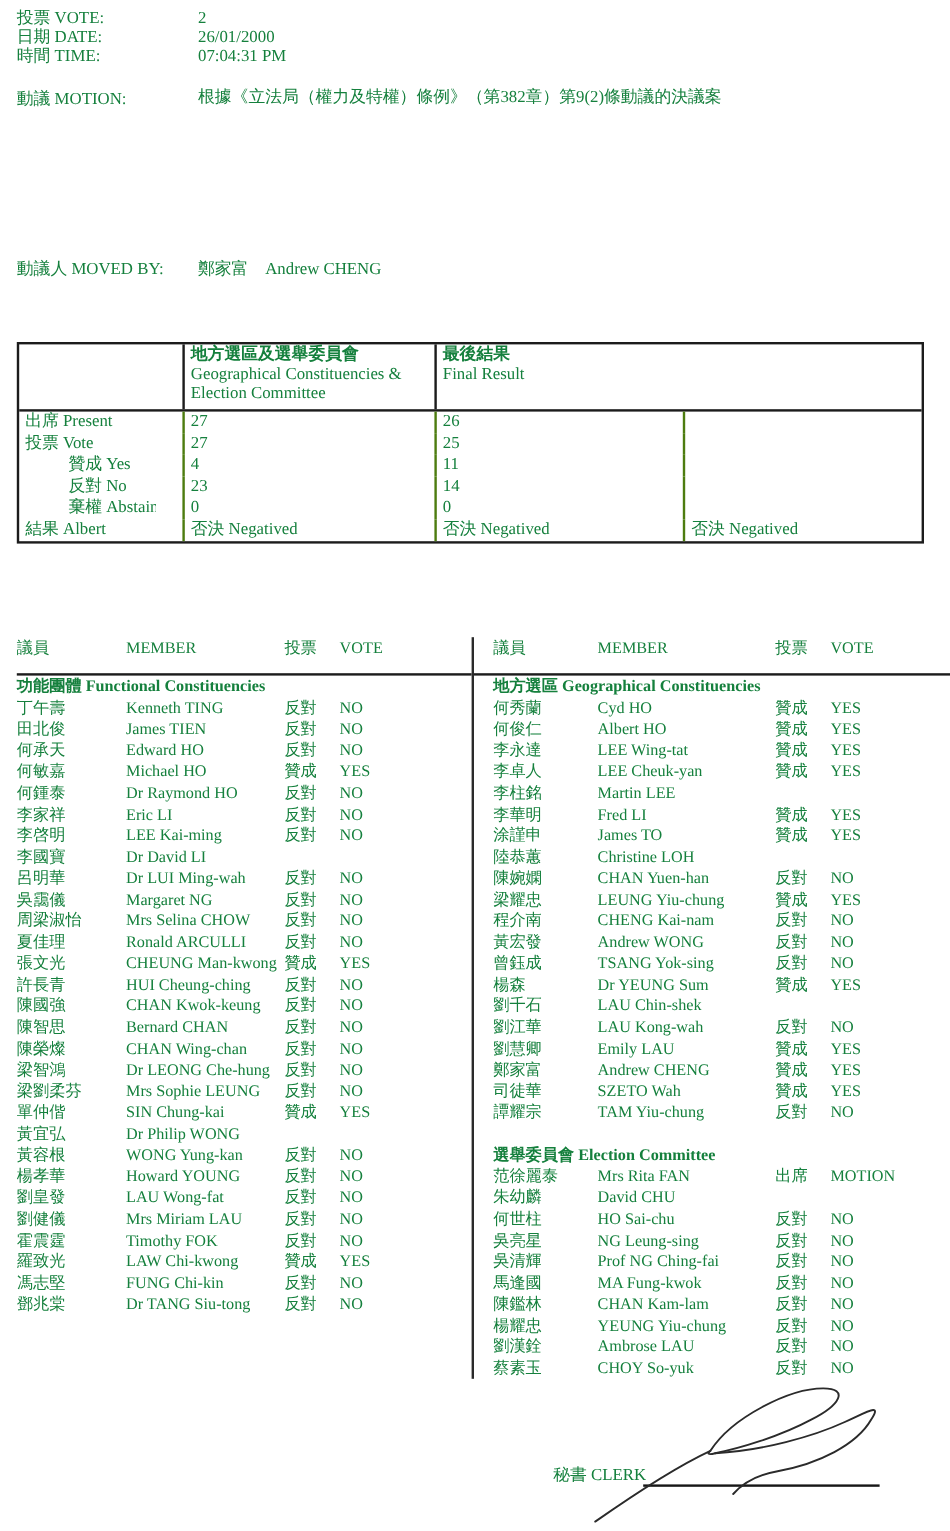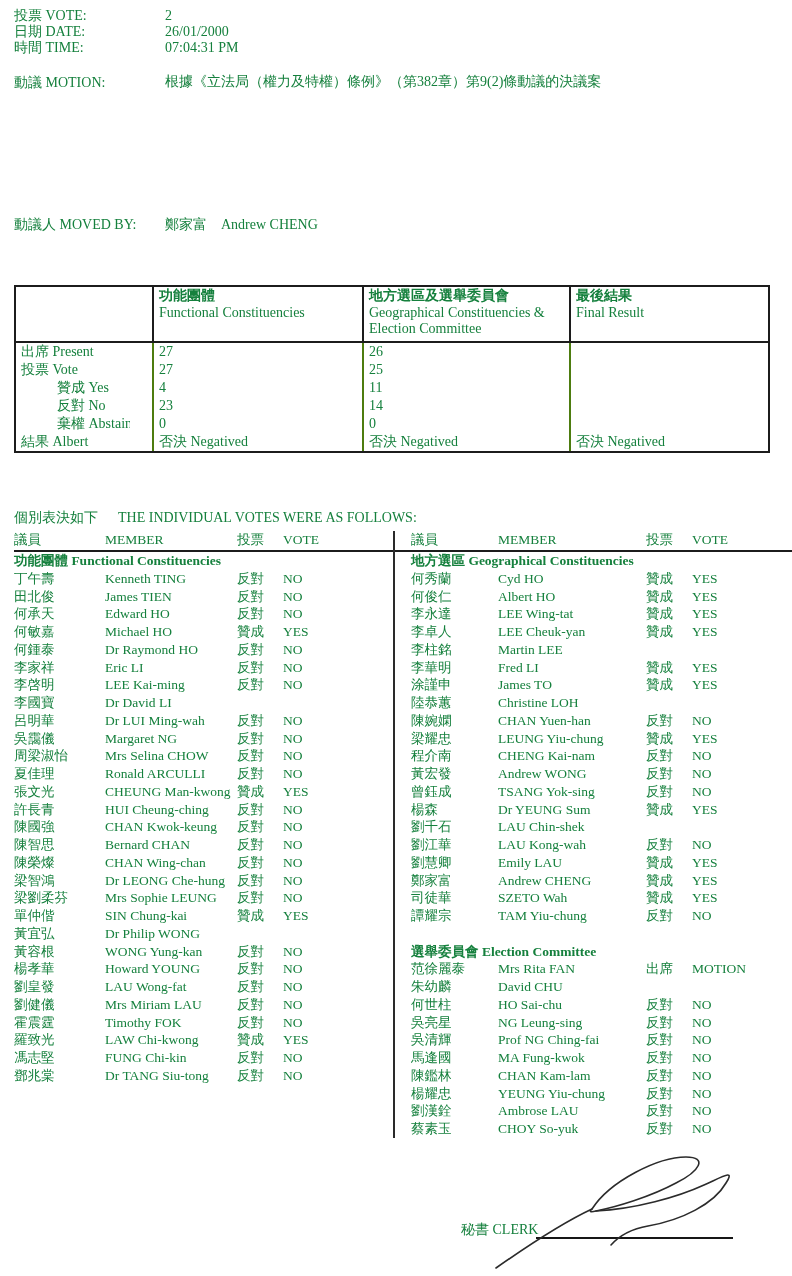--- a/index.html
+++ b/index.html
@@ -23,21 +23,21 @@
   .sumbody .scell{box-sizing:border-box;padding:0 22px 0 5px;}
   .sumbody .scell.bl{border-left:2px solid #4d7c0f;}
   .sline{line-height:18px;height:18px;white-space:nowrap;overflow:hidden;}
   .sline.ind{padding-left:36px;}
   
   .ivintro{position:absolute;left:14px;top:509px;line-height:17px;white-space:nowrap;}
   .ivintro .en{margin-left:20px;}
   .cols{position:absolute;left:14px;top:531px;width:778px;display:flex;align-items:flex-start;font-size:13.5px;}
   .colL{width:379px;flex:none;}
   .colR{flex:1;border-left:2px solid #2a2a2a;padding-left:16px;}
-  .mhead{display:grid;padding-bottom:1px;border-bottom:2px solid #1c1c1c;line-height:18px;}
+  .mhead{display:grid;padding-bottom:12px;border-bottom:2px solid #1c1c1c;line-height:18px;}
   .colR .mhead{margin-left:-16px;padding-left:16px;}
   .gridL{grid-template-columns:91px 132px 46px auto;}
   .gridR{grid-template-columns:87px 148px 46px auto;}
   .mrows{display:grid;}
   .mrows > div{line-height:17.75px;height:17.75px;white-space:nowrap;overflow:hidden;}
   .sect-title{font-weight:bold;line-height:17.75px;height:17.75px;white-space:nowrap;}
   .gap-top{margin-top:17.75px;}
   
   .clerk{position:absolute;left:461px;top:1221px;line-height:17px;white-space:nowrap;}
   .sigline{position:absolute;left:536px;top:1237px;width:197px;height:2px;background:#161616;}
@@ -68,24 +68,20 @@
 
   <div class="hline" style="top:217px">
     <span class="lab">動議人 MOVED BY:</span>
     <span>鄭家富　Andrew CHENG</span>
   </div>
 
   <div class="sumtable">
     <div class="sumhead">
       <div class="hc"></div>
       <div class="hc bl">
-        <div class="zh">功能團體</div>
-        <div>Functional Constituencies</div>
-      </div>
-      <div class="hc bl">
         <div class="zh">地方選區及選舉委員會</div>
         <div>Geographical Constituencies &amp; Election Committee</div>
       </div>
       <div class="hc bl">
         <div class="zh">最後結果</div>
         <div>Final Result</div>
       </div>
     </div>
     <div class="sumbody" id="sum-body">
   <div class="scell">
@@ -161,23 +157,20 @@
         </div>
   <div class="scell bl">
           <div class="sline">否決 Negatived</div>
         </div>
   <div class="scell bl">
           <div class="sline">否決 Negatived</div>
         </div>
 </div>
   </div>
 
-  <div class="ivintro">
-    <span>個別表決如下</span><span class="en">THE INDIVIDUAL VOTES WERE AS FOLLOWS:</span>
-  </div>
 
   <div class="cols">
     <div class="colL">
       <div class="mhead gridL">
         <div>議員</div>
         <div>MEMBER</div>
         <div>投票</div>
         <div>VOTE</div>
       </div>
       <div class="sect-title">功能團體 Functional Constituencies</div>

